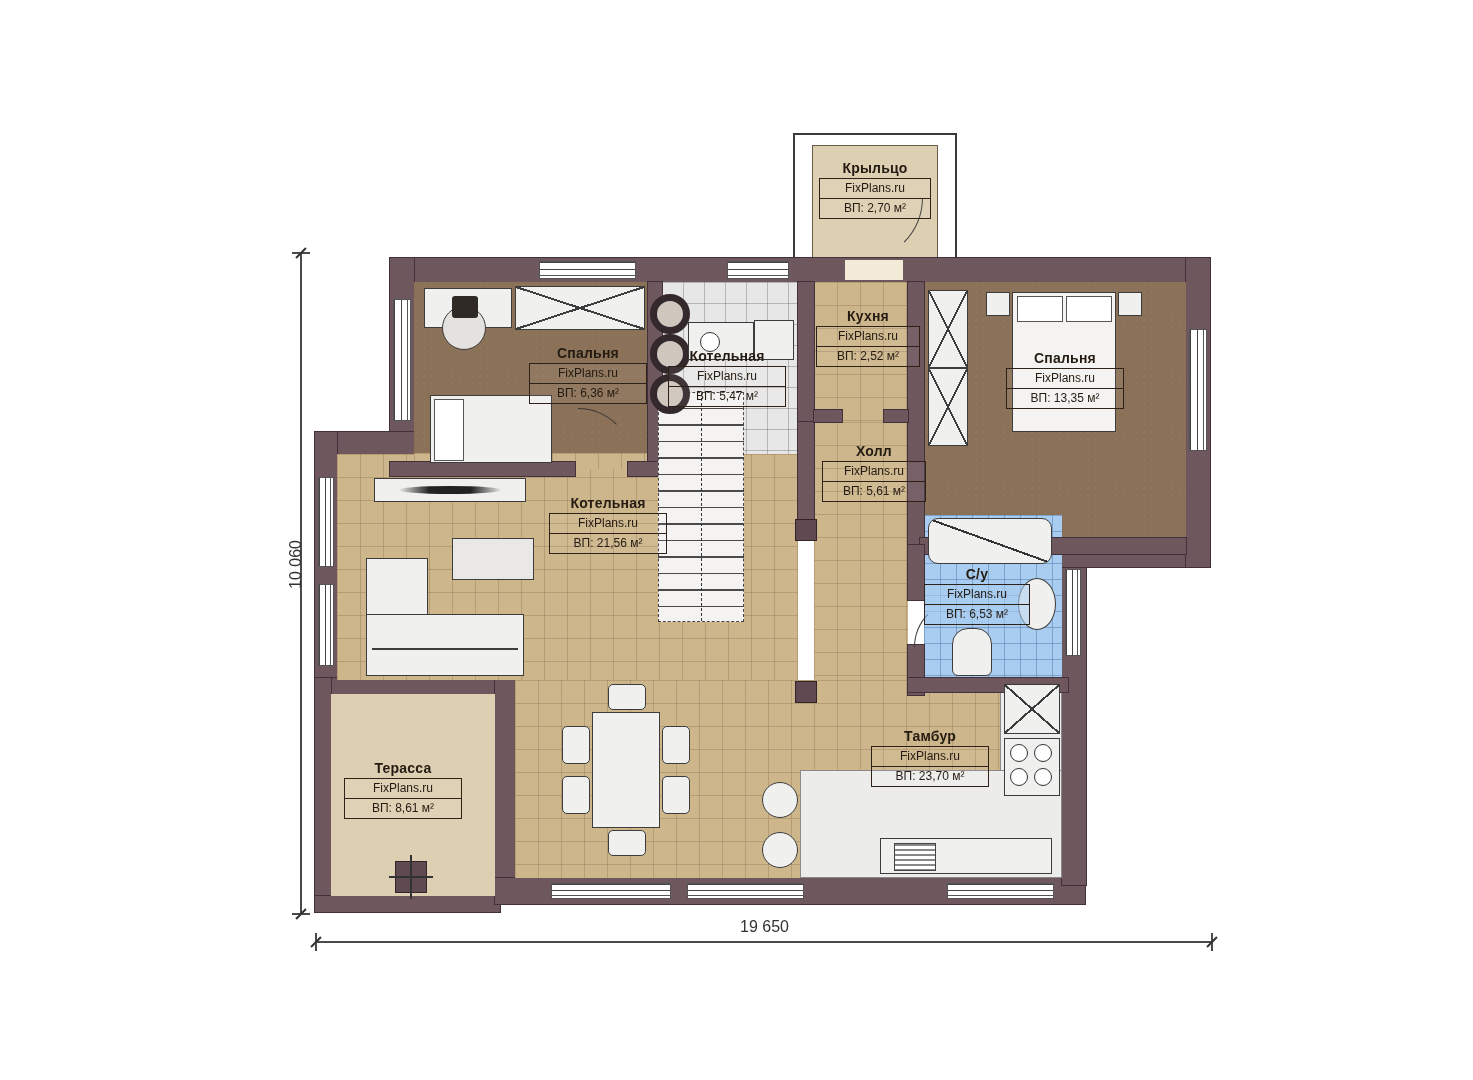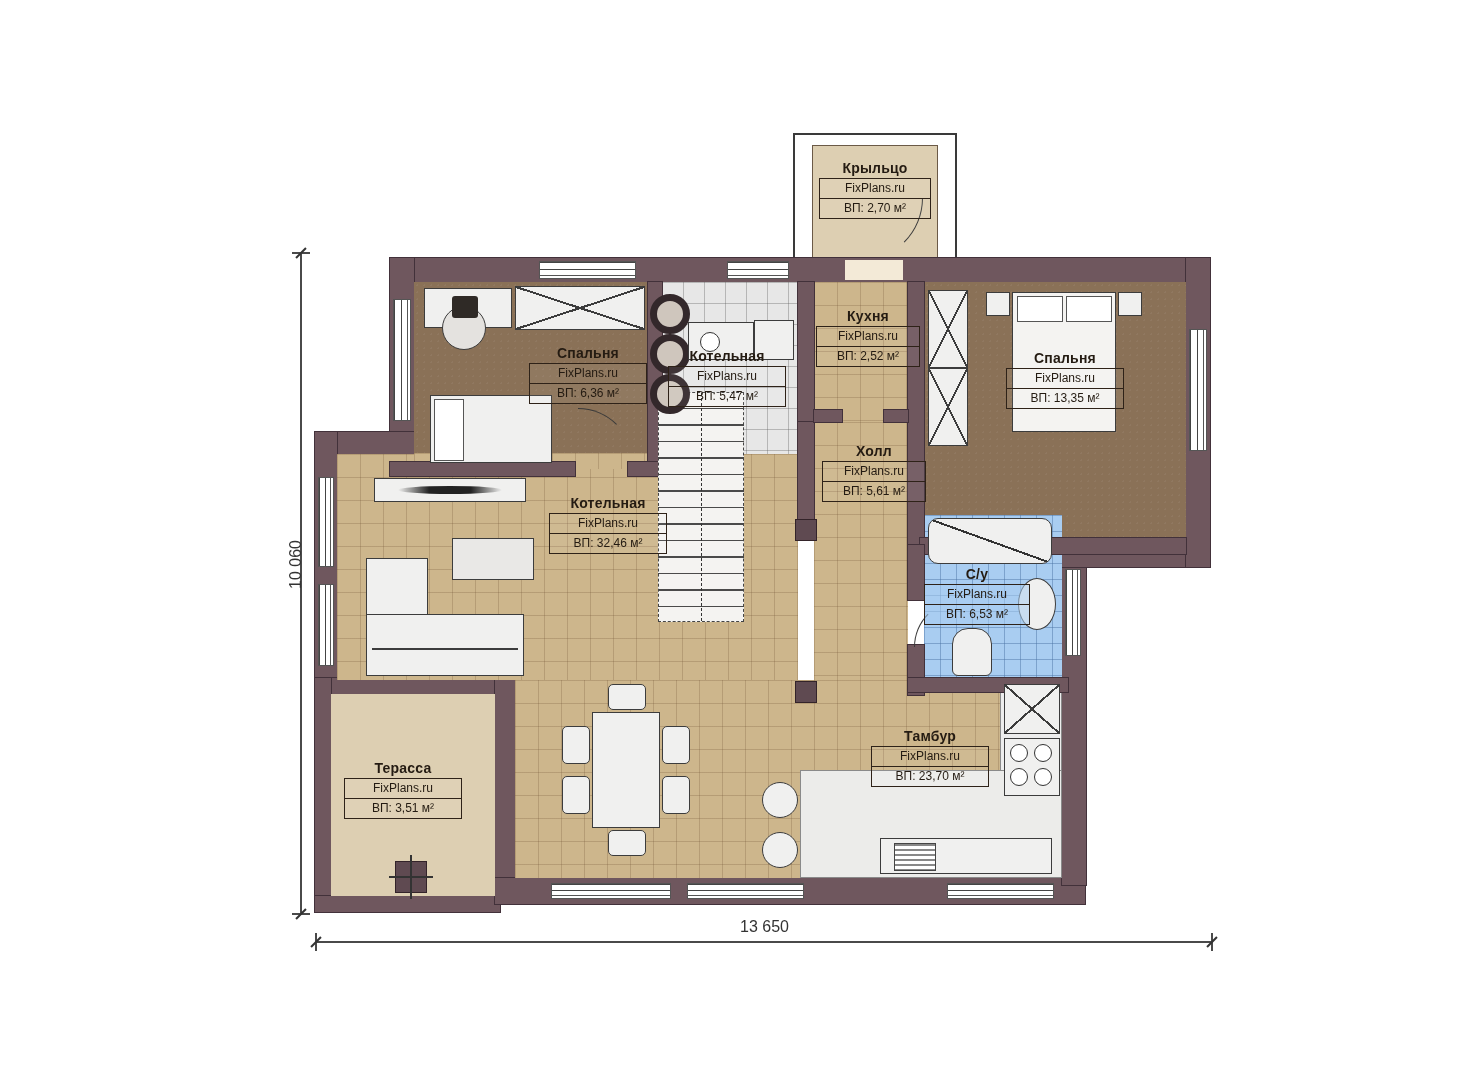--- a/index.html
+++ b/index.html
@@ -53,21 +53,21 @@
   <div class="dim-line" style="left:292px;top:913px;width:18px;height:1.5px;"></div>
   <div class="dim-tick" style="left:294px;top:252px;"></div>
   <div class="dim-tick" style="left:294px;top:913px;"></div>
   <div class="dim-text" style="left:272px;top:580px;transform:rotate(-90deg) translateX(50%);transform-origin:center;">10 060</div>
 
   <div class="dim-line" style="left:315px;top:941px;width:897px;height:1.5px;"></div>
   <div class="dim-line" style="left:315px;top:933px;width:1.5px;height:18px;"></div>
   <div class="dim-line" style="left:1211px;top:933px;width:1.5px;height:18px;"></div>
   <div class="dim-tick" style="left:309px;top:941px;"></div>
   <div class="dim-tick" style="left:1205px;top:941px;"></div>
-  <div class="dim-text" style="left:740px;top:918px;">13 650</div>
+  <div class="dim-text" style="left:740px;top:918px;">19 650</div>
 
   <div class="abs" style="left:793px;top:133px;width:164px;height:130px;background:#fff;border:2px solid #3a3a3a;box-sizing:border-box;"></div>
   <div class="floor-plain" style="left:813px;top:146px;width:124px;height:114px;outline:1px solid #6b5a47;"></div>
   <div class="door-arc" style="left:860px;top:198px;width:62px;height:62px;transform:rotate(180deg);"></div>
 
   <div class="wall" style="left:390px;top:258px;width:820px;height:24px;"></div>
   <div class="wall" style="left:390px;top:258px;width:24px;height:195px;"></div>
   <div class="wall" style="left:315px;top:432px;width:99px;height:22px;"></div>
   <div class="wall" style="left:315px;top:432px;width:22px;height:263px;"></div>
   <div class="wall" style="left:315px;top:678px;width:200px;height:16px;"></div>
@@ -212,34 +212,34 @@
 
   <div class="room-label" style="left:874px;top:443px;width:104px;">
     <div class="rl-name">Холл</div>
     <div class="rl-box">FixPlans.ru</div>
     <div class="rl-box">ВП: 5,61 м²</div>
   </div>
 
   <div class="room-label" style="left:608px;top:495px;">
     <div class="rl-name">Котельная</div>
     <div class="rl-box">FixPlans.ru</div>
-    <div class="rl-box">ВП: 32,46 м²</div>
+    <div class="rl-box">ВП: 21,56 м²</div>
   </div>
 
   <div class="room-label" style="left:977px;top:566px;width:106px;">
     <div class="rl-name">С/у</div>
     <div class="rl-box" style="background:rgba(169,205,241,.55);">FixPlans.ru</div>
     <div class="rl-box" style="background:rgba(169,205,241,.55);">ВП: 6,53 м²</div>
   </div>
 
   <div class="room-label" style="left:930px;top:728px;">
     <div class="rl-name">Тамбур</div>
     <div class="rl-box">FixPlans.ru</div>
     <div class="rl-box">ВП: 23,70 м²</div>
   </div>
 
   <div class="room-label" style="left:403px;top:760px;">
     <div class="rl-name">Терасса</div>
     <div class="rl-box">FixPlans.ru</div>
-    <div class="rl-box">ВП: 3,51 м²</div>
+    <div class="rl-box">ВП: 8,61 м²</div>
   </div>
 
 </div>
 
 </body></html>

